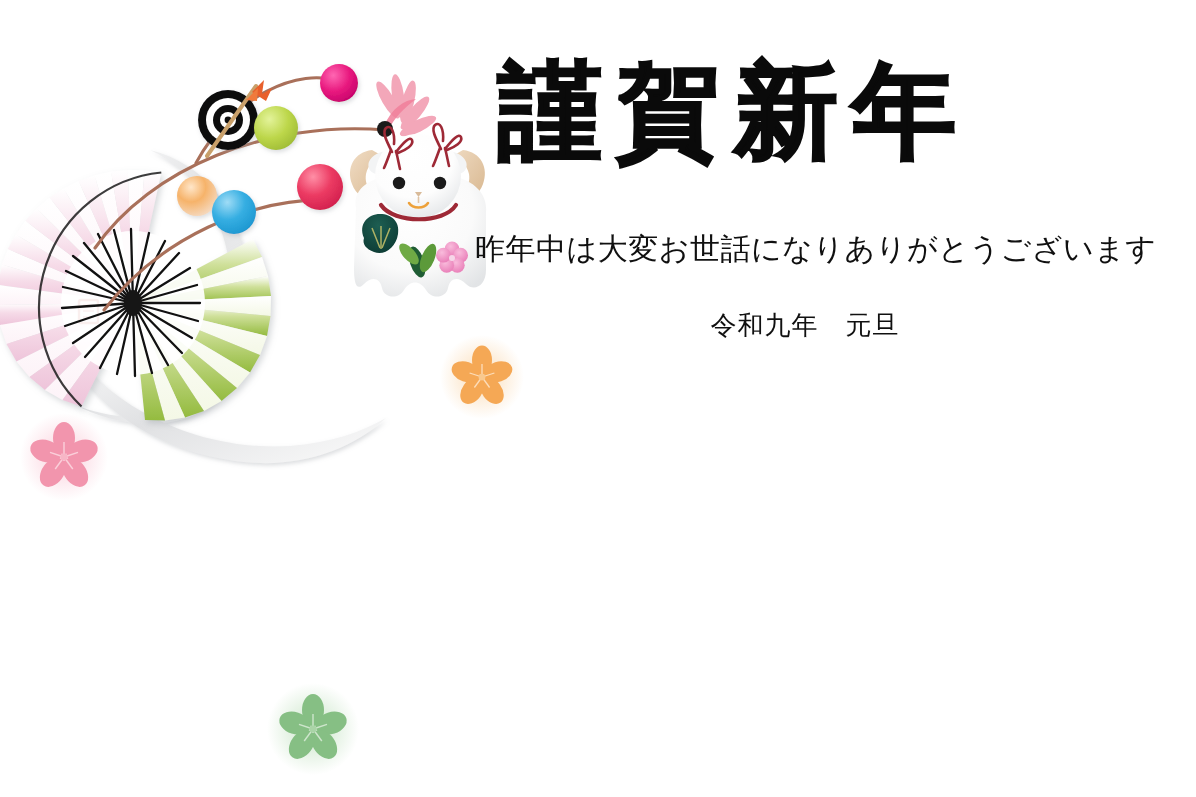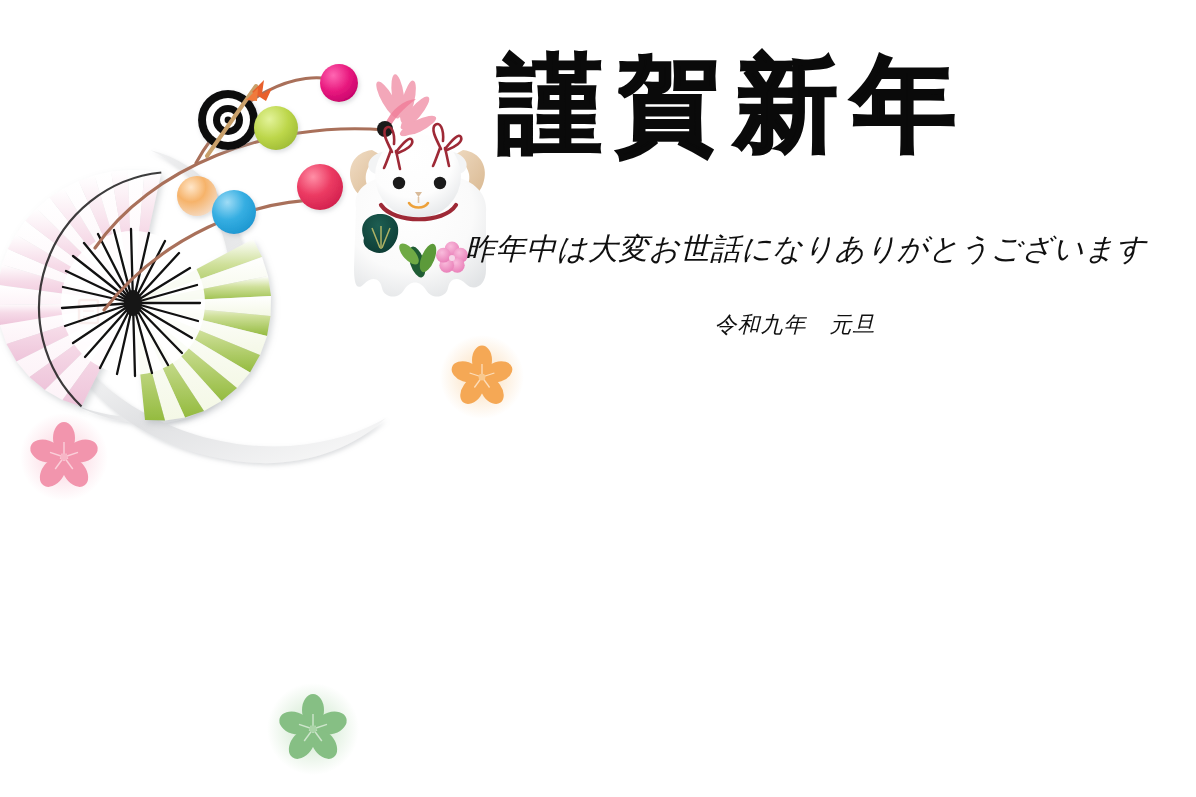--- a/index.html
+++ b/index.html
@@ -18,48 +18,47 @@
     overflow: hidden;
   }
 
   
   #headline {
     position: absolute;
     left: 498px;
     top: 52px;
     width: 560px;
     height: 120px;
-    font-family: Liberation Mono, monospace;
+    font-family: Liberation Serif, serif;
     font-weight: 700;
     font-size: 104px;
     line-height: 120px;
     letter-spacing: 14px;
     color: #0a0a0a;
     white-space: nowrap;
     -webkit-text-stroke: 2.5px #0a0a0a;
   }
   #message-block {
     position: absolute;
-    left: 465px;
+    left: 475px;
     top: 232px;
     width: 660px;
     text-align: center;
-    font-style: italic;
   }
   .msg-line {
     font-family: "DejaVu Sans", "Liberation Sans", sans-serif;
     font-size: 30px;
     line-height: 34px;
     color: #101010;
     white-space: nowrap;
     letter-spacing: 0.5px;
   }
   #msg-line-1 { margin: 0 0 0 0; }
   #msg-line-2 { margin: 44px 0 0 0; }
-  #date-line  { margin: 42px 0 0 0; font-size: 22px; letter-spacing: 1px; }
+  #date-line  { margin: 42px 0 0 0; font-size: 26px; letter-spacing: 1px; }
 
   
   #art {
     position: absolute;
     left: 0;
     top: 0;
     width: 1196px;
     height: 797px;
     pointer-events: none;
   }

